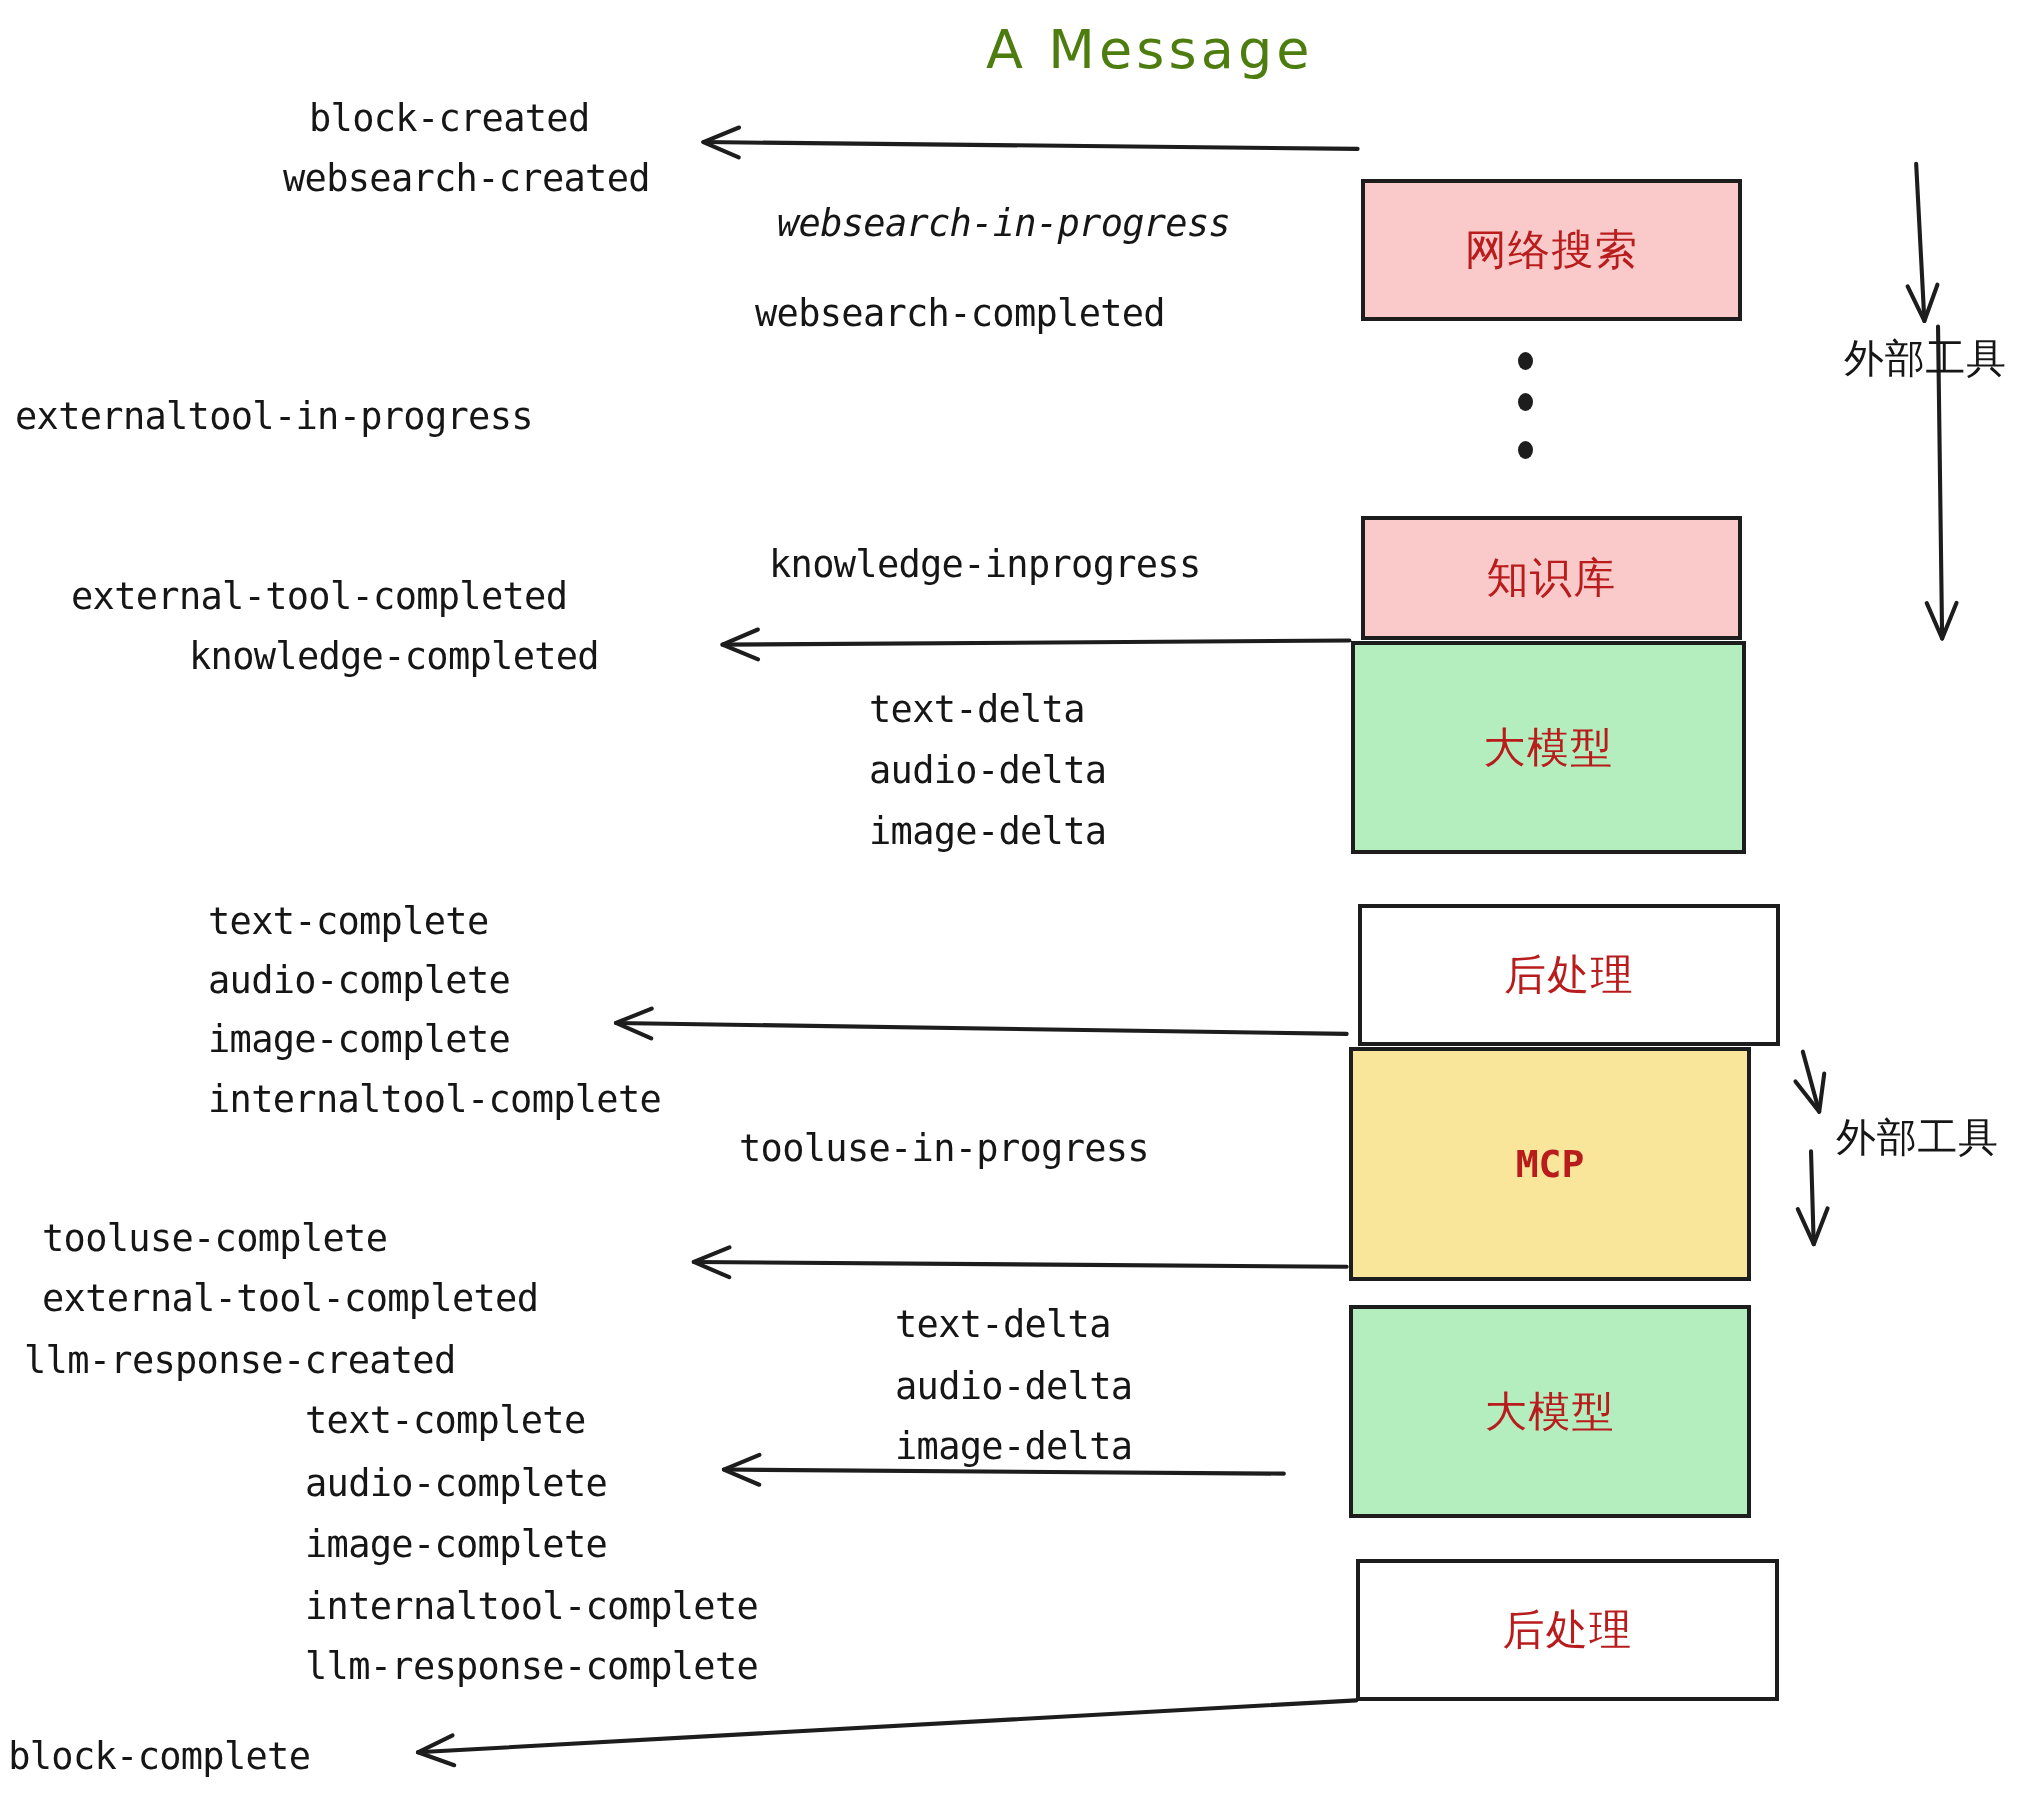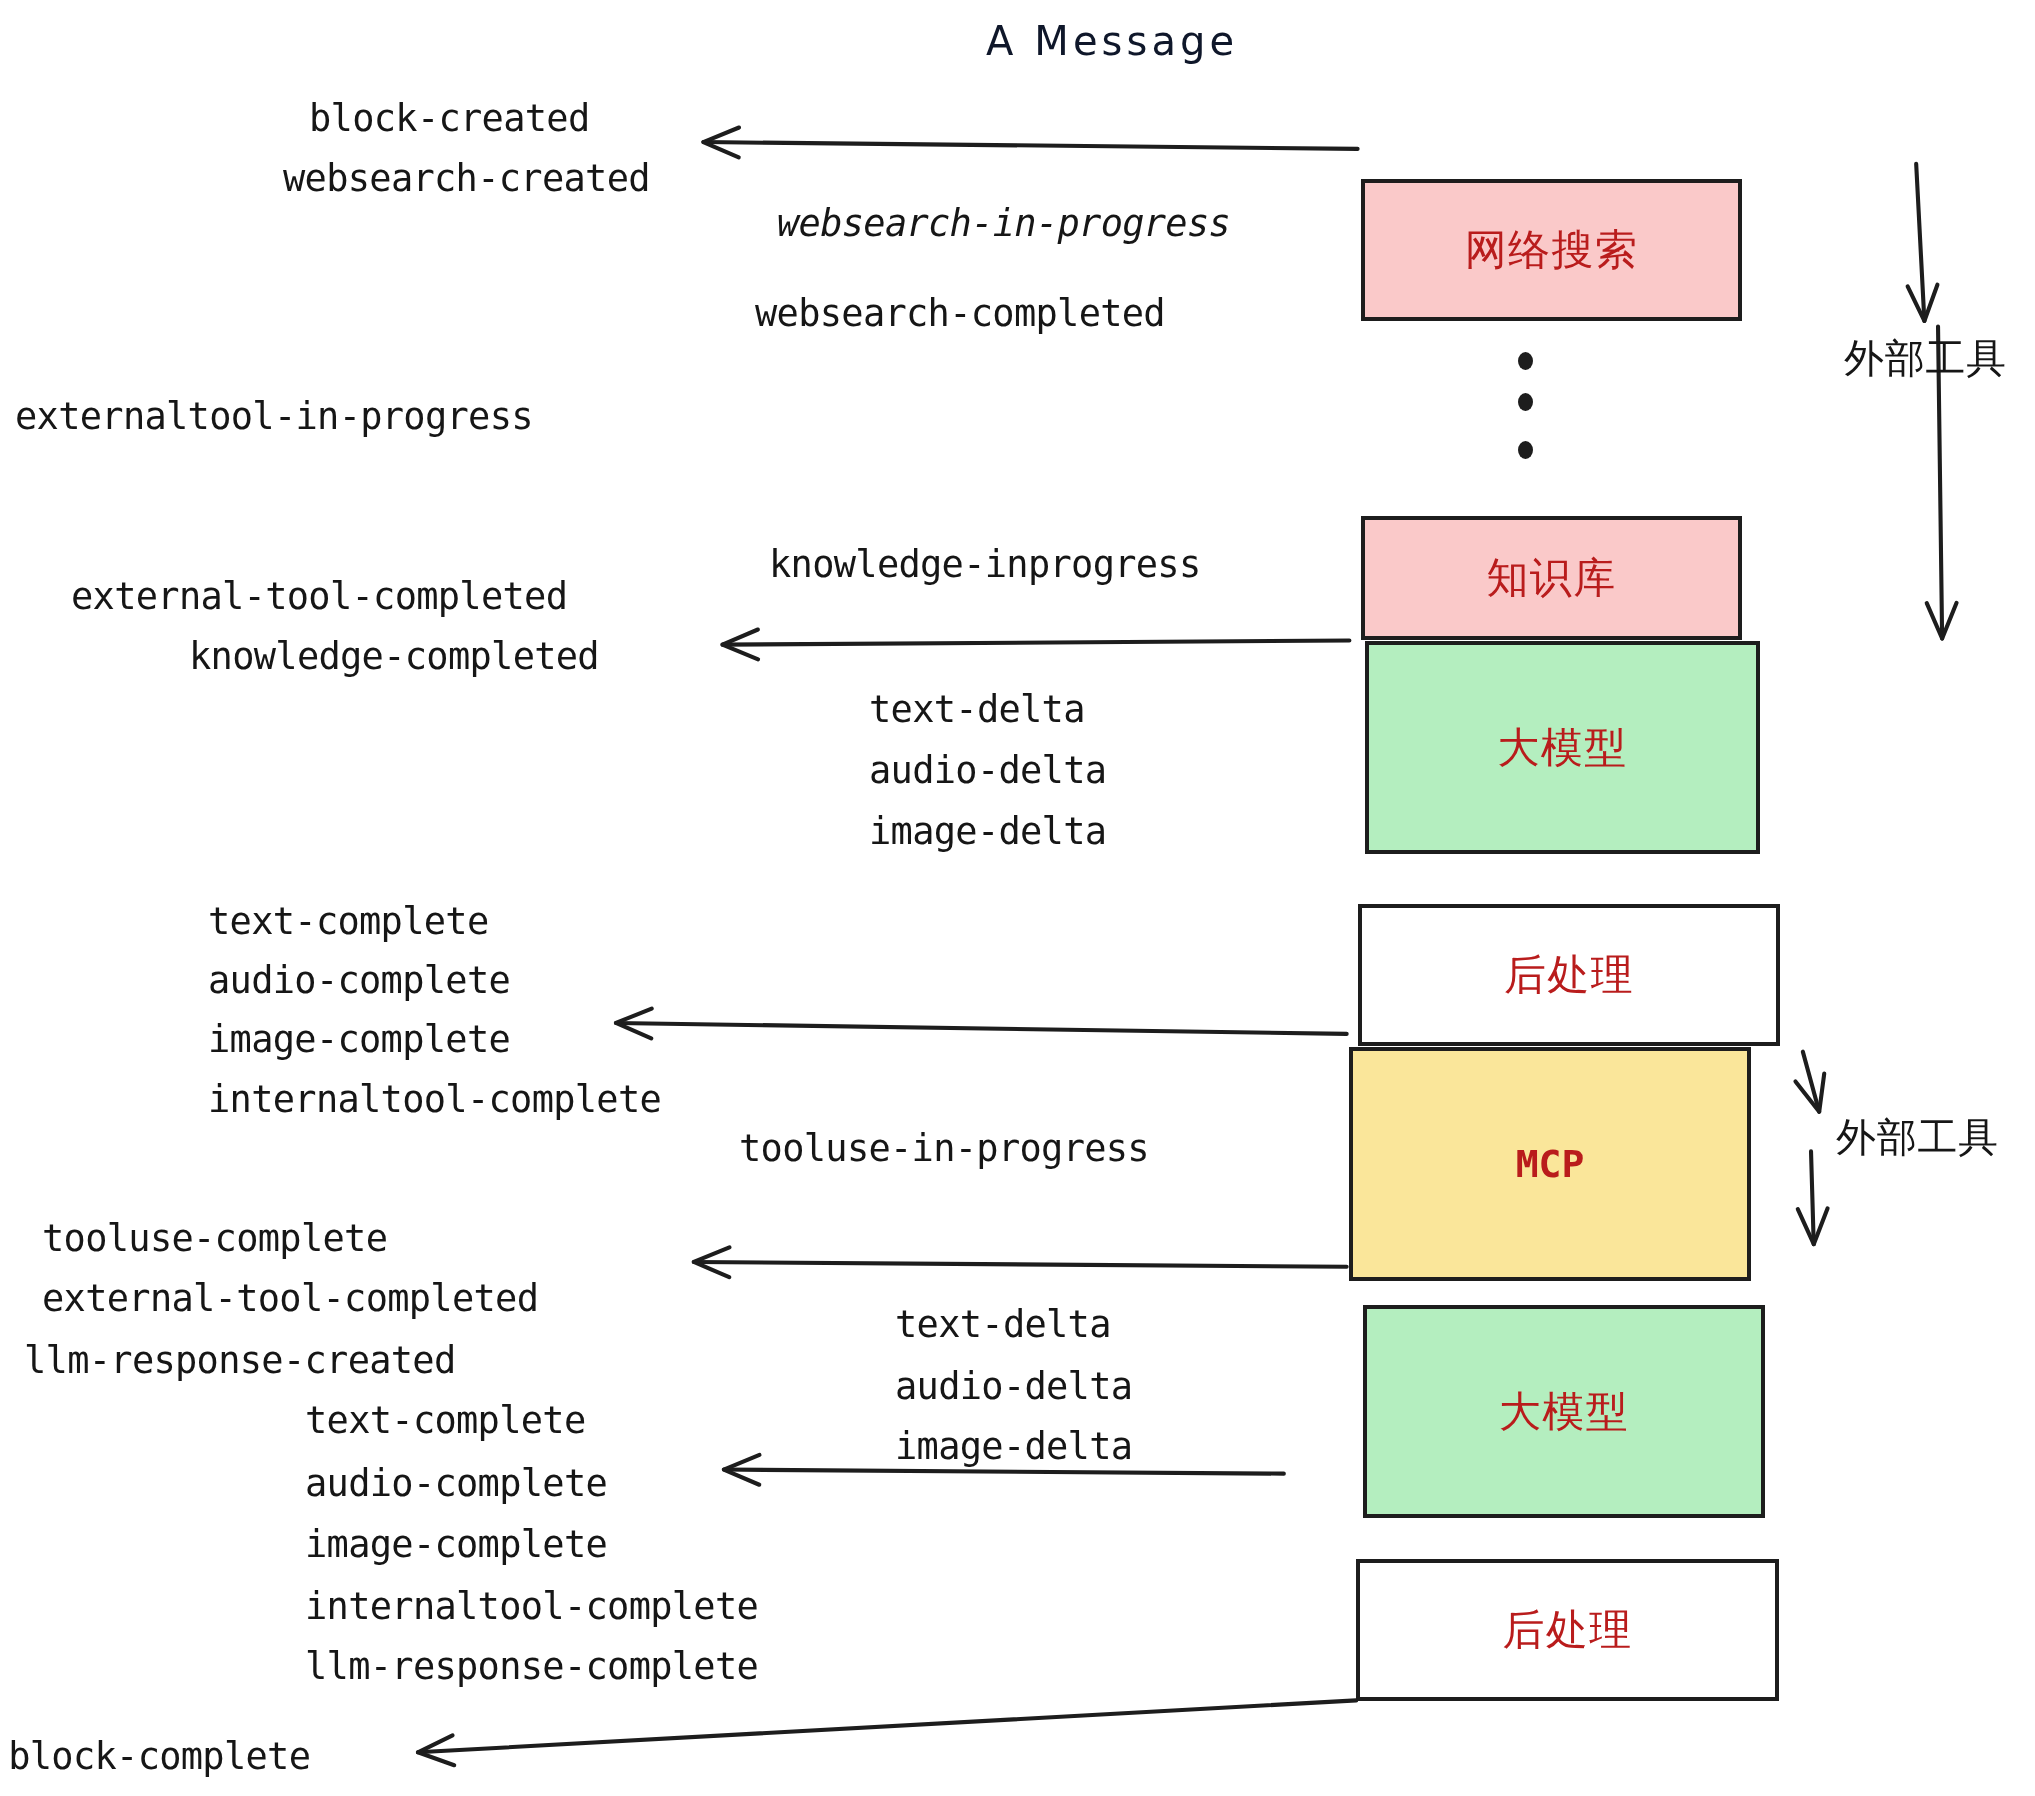--- a/index.html
+++ b/index.html
@@ -1,31 +1,31 @@
 <!DOCTYPE html>
 <html style="font-size:11px"><head>
 <meta charset="utf-8">
 <style>
   html,body{margin:0;padding:0;background:#fff;}
   #stage{position:relative;width:2035px;height:1796px;background:#fff;overflow:hidden;
          font-family:"DejaVu Sans Mono","Liberation Mono",monospace;}
   .evt{position:absolute;white-space:nowrap;color:#161616;
        font-family:"DejaVu Sans Mono","Liberation Mono",monospace;
        font-size:37px;letter-spacing:-0.7px;}
-  .title{position:absolute;white-space:nowrap;color:#0f172a;
+  .title{position:absolute;white-space:nowrap;color:#4d7c0f;
          font-family:"DejaVu Sans","Liberation Sans",sans-serif;
-         font-size:40px;font-weight:500;letter-spacing:4.1px;}
+         font-size:54px;font-weight:500;letter-spacing:4.1px;}
   .box{position:absolute;border:4.1px solid #1d1d1d;box-sizing:border-box;
        display:flex;align-items:center;justify-content:center;
        color:#b91c1c;font-family:"DejaVu Sans","Liberation Sans",sans-serif;
        font-size:42px;font-weight:500;letter-spacing:1.4px;}
   .box.mono{font-family:"DejaVu Sans Mono","Liberation Mono",monospace;
             font-size:38px;font-weight:700;letter-spacing:0px;}
   .pink{background:#FAC9C9;}
-  .green{background:#B4EEBF;margin-left:14px;}
+  .green{background:#B4EEBF;}
   .yellow{background:#FAE69A;}
   .white{background:#ffffff;}
   .sidelbl{position:absolute;white-space:nowrap;color:#161616;
            font-family:"DejaVu Sans","Liberation Sans",sans-serif;
            font-size:40px;font-weight:500;letter-spacing:0.7px;}
   .dot{position:absolute;width:15px;height:18px;border-radius:50%;background:#1d1d1d;}
   svg.ov{position:absolute;left:0;top:0;width:2035px;height:1796px;pointer-events:none;}
 </style>
 </head>
 <body>

